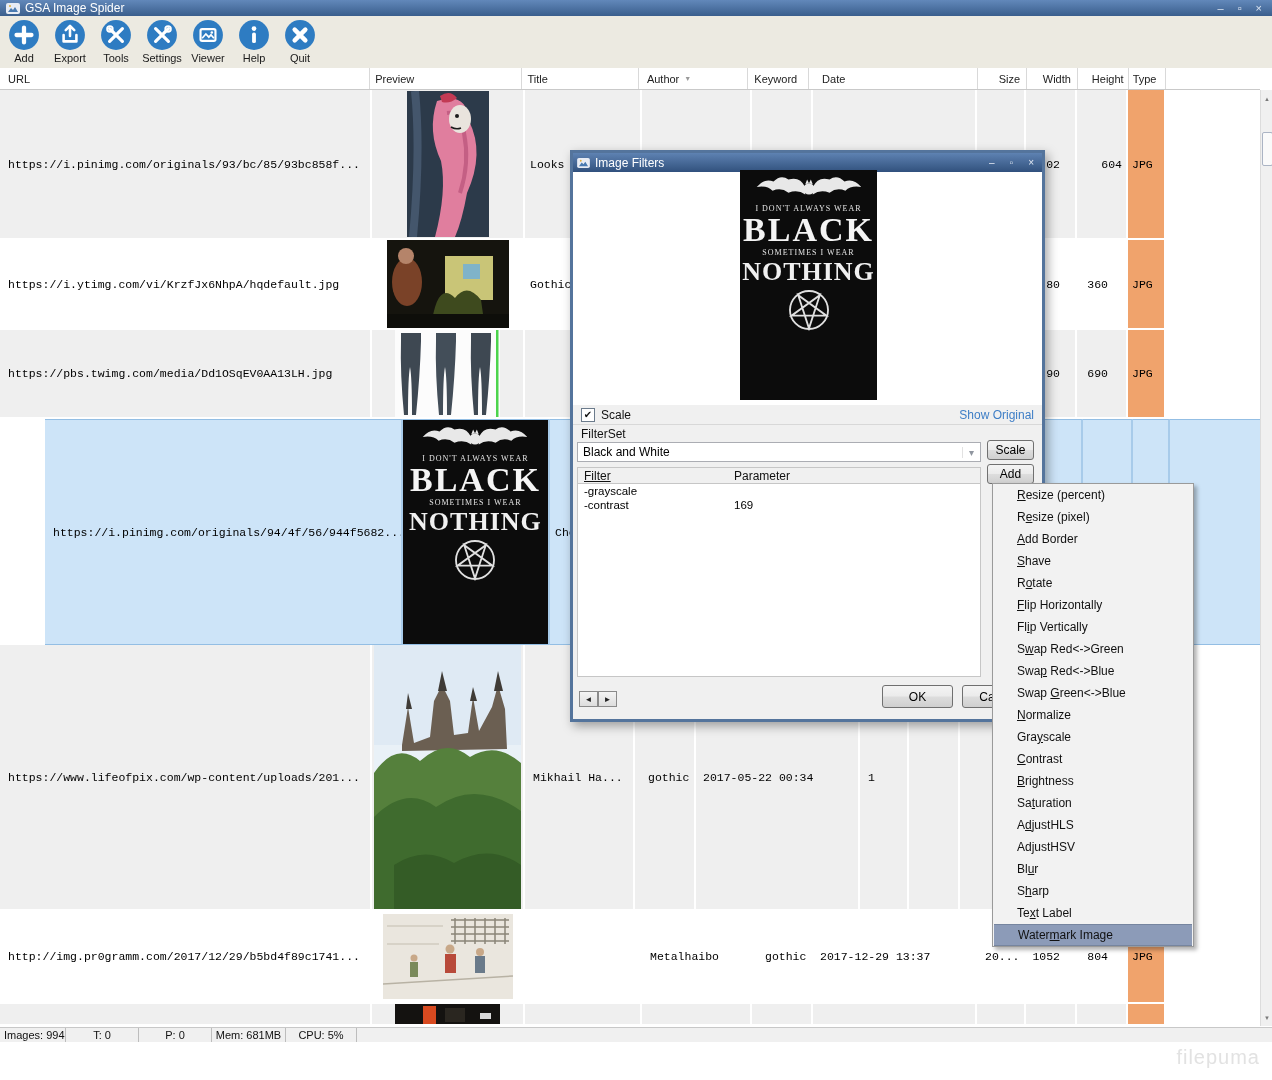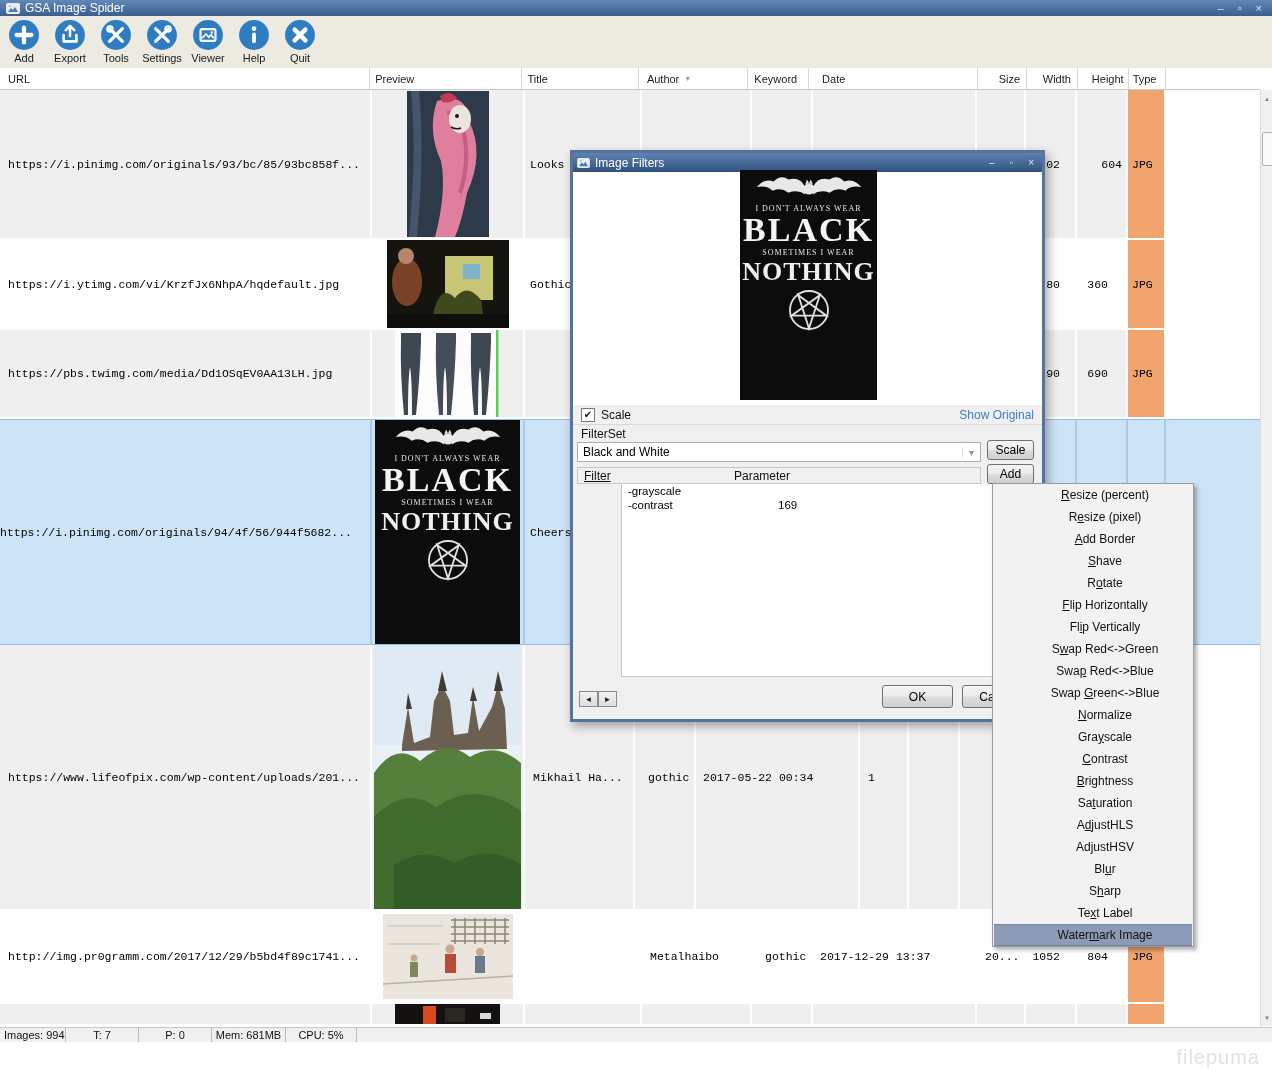--- a/index.html
+++ b/index.html
@@ -83,35 +83,35 @@
   .btn{font-family:"Liberation Sans",sans-serif;font-size:12px;color:#000;
     background:linear-gradient(#F4F4F4,#EBEBEB 48%,#DDDDDD 52%,#CFCFCF);border:1px solid #707070;border-radius:3px;
     display:flex;align-items:center;justify-content:center;box-sizing:border-box;padding:0;}
   .dlg-edit{position:absolute;left:414px;top:287px;width:47px;height:20px;}
   .dlg-add{position:absolute;left:414px;top:311px;width:47px;height:20px;}
   .dlg-flt-hdr{position:absolute;left:4px;top:314px;width:404px;height:17px;background:#F0F0F0;
     border:1px solid #C6C6C6;box-sizing:border-box;display:flex;align-items:center;color:#111;}
   .flt-h1{padding-left:6px;text-decoration:underline;}
   .flt-h2{position:absolute;left:156px;}
   .dlg-flt-list{position:absolute;left:4px;top:331px;width:404px;height:193px;background:#FFF;
-    border:1px solid #C6C6C6;border-top:none;box-sizing:border-box;font-size:11.5px;color:#000;margin-left:44px;}
+    border:1px solid #C6C6C6;border-top:none;box-sizing:border-box;font-size:11.5px;color:#000;}
   .flt-row{position:relative;height:14px;line-height:14px;}
   .flt-name{position:absolute;left:6px;}
   .flt-param{position:absolute;left:156px;}
   .dlg-bottom{position:absolute;left:0;top:524px;width:469px;height:42px;background:#F0F0F0;}
   .nav-btn{position:absolute;top:14px;width:19px;height:16px;font-size:8px;
     background:linear-gradient(#F4F4F4,#DDD);border:1px solid #8A8A8A;display:flex;align-items:center;justify-content:center;color:#222;box-sizing:border-box;}
   .nav-prev{left:6px;}
   .nav-next{left:25px;}
   .dlg-ok{position:absolute;left:309px;top:8px;width:71px;height:23px;}
   .dlg-cancel{position:absolute;left:389px;top:8px;width:72px;height:23px;}
   
   .cmenu{position:absolute;left:992px;top:483px;width:202px;z-index:20;background:#F2F2F2;
     border:1px solid #9A9A9A;box-sizing:border-box;box-shadow:3px 3px 4px rgba(0,0,0,.3);font-size:12px;color:#111;}
-  .menu-item{height:22px;line-height:22px;padding-left:24px;white-space:nowrap;cursor:default;text-align:center;}
+  .menu-item{height:22px;line-height:22px;padding-left:24px;white-space:nowrap;cursor:default;}
   .menu-item.hl{background:#8C9BB8;border-top:1px solid #76859F;border-bottom:1px solid #76859F;
     height:20px;line-height:20px;margin:0 1px;}
   .menu-item u{text-decoration:underline;}
 </style>
 </head>
 <body>
 
 <div class="titlebar">
   <span class="tb-icon">
     <svg width="14" height="11" viewBox="0 0 14 11">
@@ -301,21 +301,21 @@
       <div class="tcell" style="width: 110px; padding-left: 8px;"></div>
       <div class="tcell" style="width: 61px; padding-left: 13px;"></div>
       <div class="tcell" style="width: 164px; padding-left: 7px;"></div>
       <div class="tcell" style="width: 49px; padding-left: 8px;"></div>
       <div class="tcell r" style="width: 51px; padding-right: 15px;">90</div>
       <div class="tcell r" style="width: 51px; padding-right: 18px;">690</div>
       <div class="tcell type" style="width: 38px; padding-left: 4px;">JPG</div>
       <div class="tcell filler" style="width: 94px;"></div>
     </div>
     <div class="trow sel" style="height: 226px;">
-      <div class="tcell" style="width: 372px; ">https://i.pinimg.com/originals/94/4f/56/944f5682...</div>
+      <div class="tcell" style="width: 372px; padding-left: 8px; margin-left: 45px;">https://i.pinimg.com/originals/94/4f/56/944f5682...</div>
       <div class="tcell pv-cell" style="width: 153px;">
         <div style="width: 145px; height: 224px;">
   <div class="poster">
     <svg class="p-wings" width="112" height="28" viewBox="0 0 120 30">
       <path d="M56,14 Q50,2 38,6 Q30,0 22,8 Q12,4 4,14 Q15,12 21,18 Q30,14 38,20 Q48,16 56,22 Z" fill="#E8E8E8"></path>
       <path d="M64,14 Q70,2 82,6 Q90,0 98,8 Q108,4 116,14 Q105,12 99,18 Q90,14 82,20 Q72,16 64,22 Z" fill="#E8E8E8"></path>
       <circle cx="60" cy="16" r="6" fill="#E8E8E8"></circle>
       <path d="M56,11 l2,-5 2,4 z M60,10 l2,-4 2,5 z" fill="#E8E8E8"></path>
     </svg>
     <div class="p-l1">I DON'T ALWAYS WEAR</div>
@@ -419,21 +419,21 @@
   </div>
 
 <div class="vscroll">
   <div class="vs-btn vs-up">▲</div>
   <div class="vs-thumb"></div>
   <div class="vs-btn vs-down">▼</div>
 </div>
 
 <div class="statusbar">
     <div class="scell first" style="width: 66px;">Images: 994</div>
-    <div class="scell" style="width: 73px;">T: 7</div>
+    <div class="scell" style="width: 73px;">T: 0</div>
     <div class="scell" style="width: 73px;">P: 0</div>
     <div class="scell" style="width: 74px;">Mem: 681MB</div>
     <div class="scell" style="width: 71px;">CPU: 5%</div>
   </div>
 <div class="watermark">filepuma</div>
 
 <div class="dialog">
   <div class="dlg-tb">
     <span class="dlg-ic">
       <svg width="13" height="10" viewBox="0 0 14 11">

